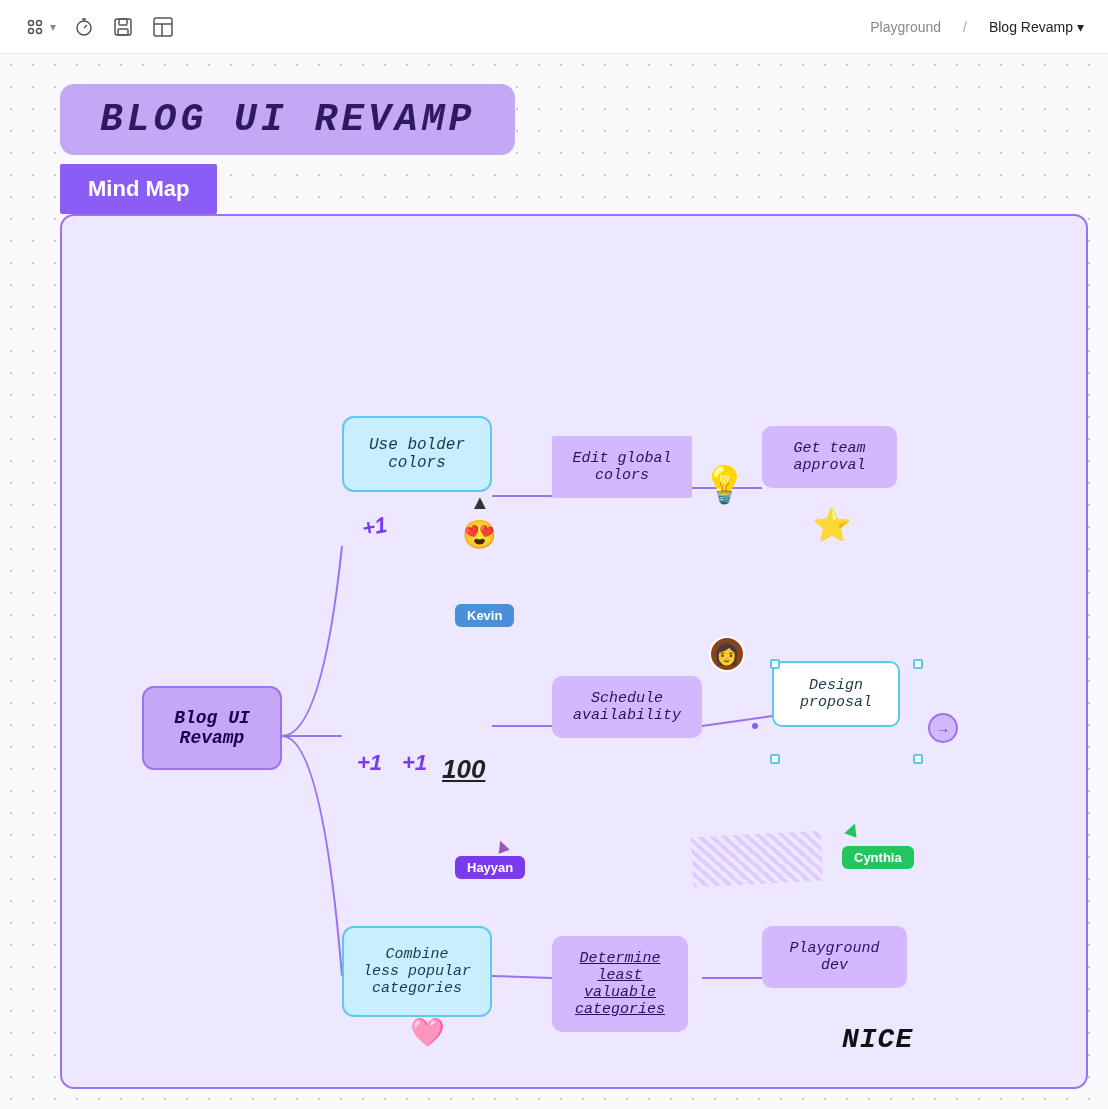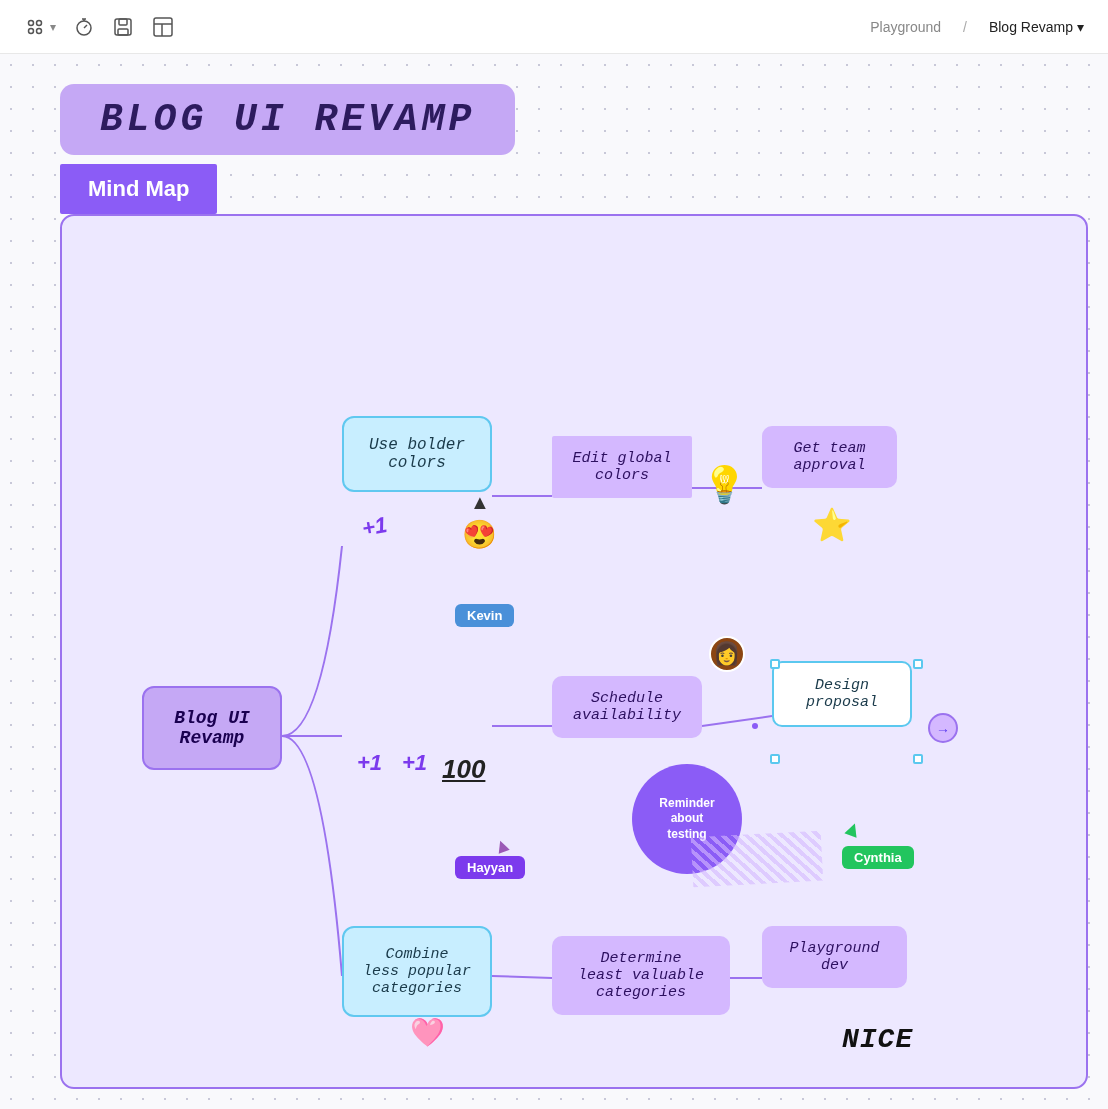--- a/index.html
+++ b/index.html
@@ -189,21 +189,21 @@
       width: 150px;
       background: #d4b8ff;
       border-radius: 10px;
       font-size: 15px;
       color: #2d1060;
       padding: 14px 10px;
     }
     .node-design-proposal {
       left: 710px;
       top: 445px;
-      width: 140px;
+      width: 128px;
       background: #ffffff;
       border: 2px solid #5bc8ef;
       border-radius: 10px;
       font-size: 15px;
       color: #1a3a4a;
       padding: 14px 10px;
     }
     .node-combine {
       left: 280px;
       top: 710px;
@@ -211,26 +211,27 @@
       background: #c8eeff;
       border: 2px solid #60c8f0;
       border-radius: 12px;
       font-size: 15px;
       color: #1a3a4a;
       padding: 18px 12px;
     }
     .node-determine {
       left: 490px;
       top: 720px;
-      width: 178px;
+      width: 136px;
       background: #d4b8ff;
       border-radius: 10px;
       font-size: 15px;
       color: #2d1060;
       padding: 14px 10px;
+      text-decoration: underline;
     }
     .node-implement {
       left: 700px;
       top: 710px;
       width: 145px;
       background: #d4b8ff;
       border-radius: 10px;
       font-size: 15px;
       color: #2d1060;
       padding: 14px 10px;
@@ -495,25 +496,20 @@
       <span style="white-space:pre-line;">Determine
 least valuable
 categories</span>
     </div>
 
     <div class="node node-implement">
       <span style="white-space:pre-line;">Playground
 dev</span>
     </div>
 
-    <div class="reminder-bubble">
-      <span style="white-space:pre-line;">Reminder
-about
-testing</span>
-    </div>
 
     <div class="tape-decoration"></div>
 
     <div class="sticker sticker-plus1-purple">+1</div>
     <div class="sticker sticker-emoji-smile">😍</div>
     <div class="sticker sticker-lightbulb">💡</div>
     <div class="sticker sticker-star">⭐</div>
     <div class="sticker sticker-plus1-blue">+1</div>
     <div class="sticker sticker-plus1-blue2">+1</div>
     <div class="sticker sticker-100">100</div>

